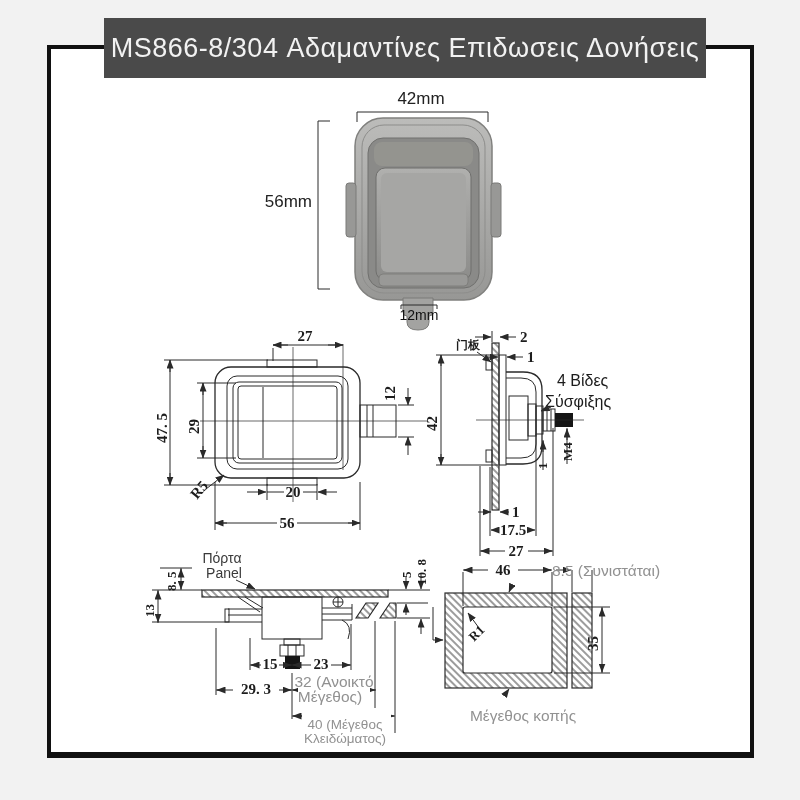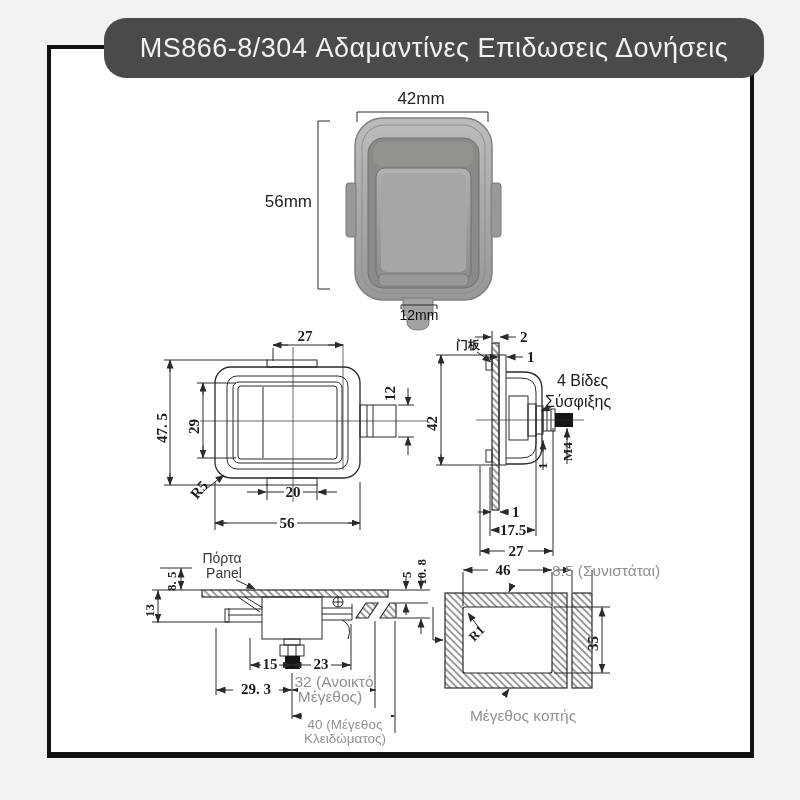--- a/index.html
+++ b/index.html
@@ -1,21 +1,21 @@
 <!DOCTYPE html>
 <html><head>
 <meta charset="utf-8">
 <style>
   html,body{margin:0;padding:0;}
   .page{position:relative;width:800px;height:800px;background:#f2f2f2;overflow:hidden;
         font-family:"Liberation Sans",sans-serif;}
   .frame{position:absolute;left:47px;top:45px;width:699px;height:703px;background:#ffffff;
          border:4px solid #111;border-bottom-width:6px;}
-  .title-bar{position:absolute;left:104px;top:18px;width:660px;height:60px;background:#4a4a4a;
-             display:flex;align-items:center;justify-content:center;z-index:5;border-radius:22px;}
+  .title-bar{position:absolute;left:104px;top:18px;width:602px;height:60px;background:#4a4a4a;
+             display:flex;align-items:center;justify-content:center;z-index:5;}
   .title-bar span{color:#f2f2f2;font-size:27px;letter-spacing:.5px;white-space:nowrap;}
   svg{position:absolute;left:0;top:0;z-index:3;}
   .d{stroke:#2a2a2a;stroke-width:1;fill:none;}
   .t{stroke:#2a2a2a;stroke-width:.7;fill:none;}
   .o{stroke:#2a2a2a;stroke-width:1.3;fill:none;}
   .hf{fill:url(#h);stroke:#2a2a2a;stroke-width:1.2;}
   .wp{fill:#ffffff;stroke:none;}
   text{user-select:none;}
   .dim{font-family:"Liberation Serif",serif;font-weight:bold;font-size:15px;fill:#1d1d1d;}
   .dims{font-family:"Liberation Serif",serif;font-weight:bold;font-size:13px;fill:#1d1d1d;}

